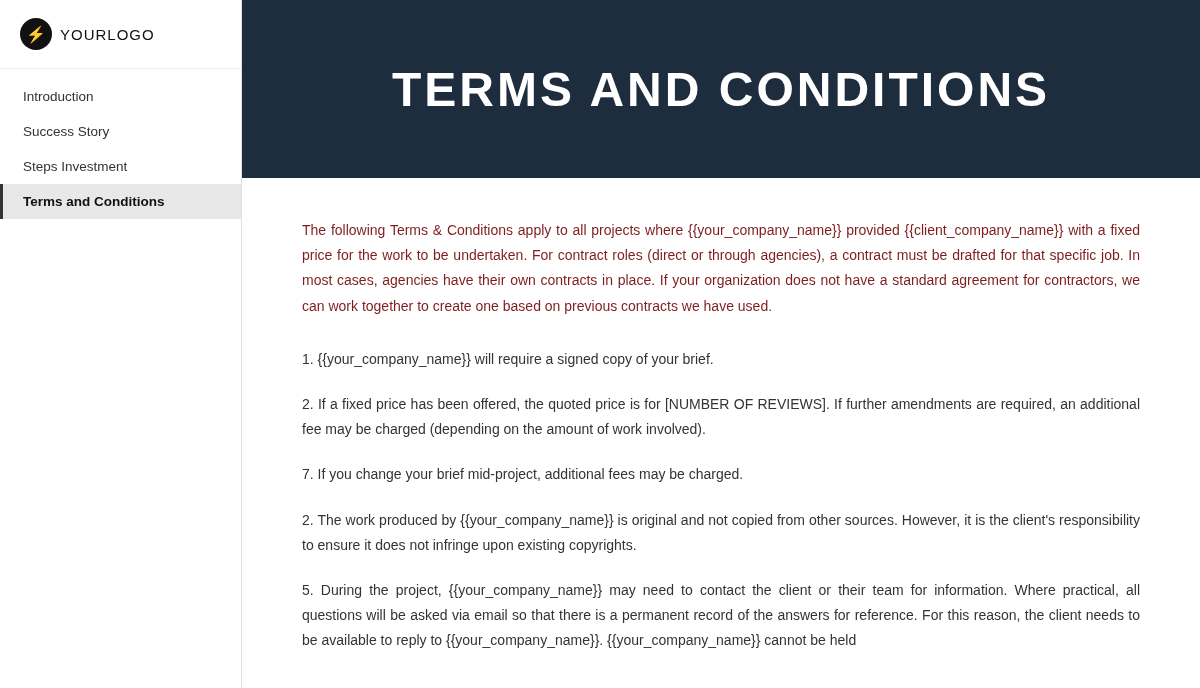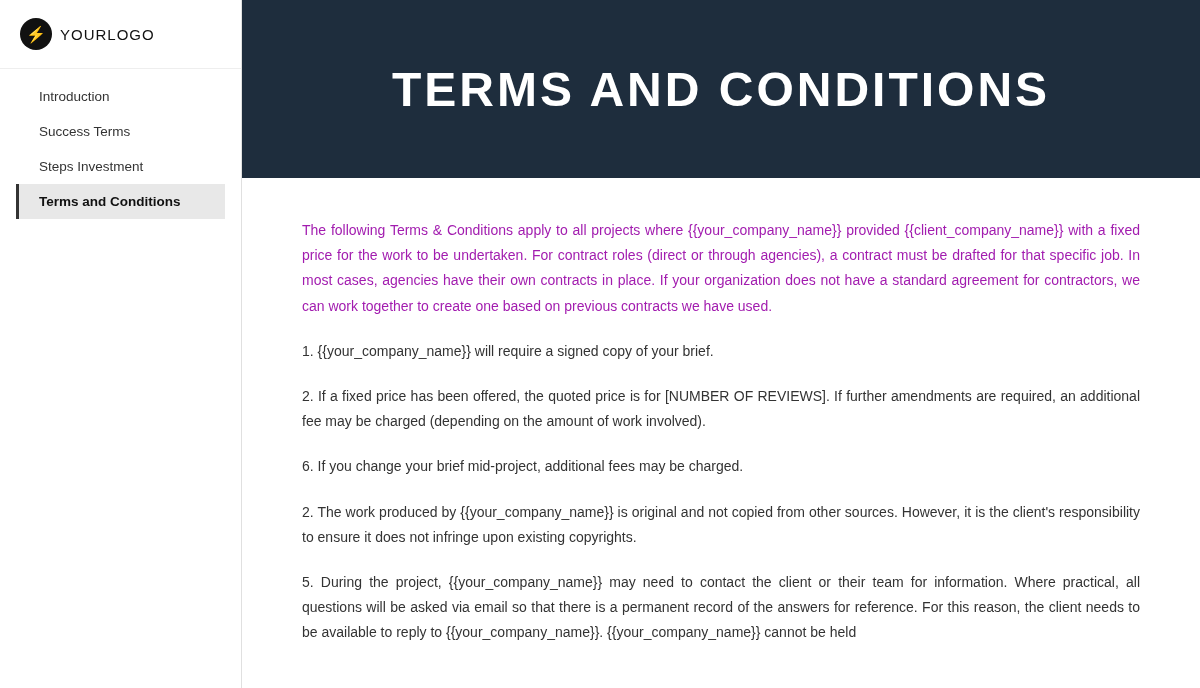--- a/index.html
+++ b/index.html
@@ -60,21 +60,21 @@
       text-transform: uppercase;
     }
 
     .logo-text span {
       font-weight: 400;
       text-align: center;
     }
 
     nav {
       flex: 1;
-      padding: 10px 16px;
+      padding: 10px 0;
     }
 
     .nav-item {
       display: block;
       padding: 10px 20px;
       font-family: Arial, sans-serif;
       font-size: 13.5px;
       color: #333;
       cursor: pointer;
       text-decoration: none;
@@ -118,23 +118,23 @@
 
     .content-body {
       padding: 40px 60px;
       background: #fff;
     }
 
     .intro-paragraph {
       font-family: Arial, sans-serif;
       font-size: 14px;
       line-height: 1.8;
-      color: #a21caf;
+      color: #7f1d1d;
       text-align: justify;
-      margin-bottom: 20px;
+      margin-bottom: 28px;
     }
 
     .numbered-item {
       font-family: Arial, sans-serif;
       font-size: 14px;
       line-height: 1.8;
       color: #333;
       text-align: justify;
       margin-bottom: 20px;
     }
@@ -147,34 +147,34 @@
     <div class="logo-icon">
       <span>⚡</span>
     </div>
     <div class="logo-text">
       <span>YOUR</span><span style="font-weight:400;">LOGO</span>
     </div>
   </div>
   <nav>
 
   <a class="nav-item">Introduction</a>
-      <a class="nav-item">Success Terms</a>
+      <a class="nav-item">Success Story</a>
       <a class="nav-item">Steps Investment</a>
       <a class="nav-item active">Terms and Conditions</a>
     </nav>
 </aside>
 
 <main class="main-content">
   <div class="hero-banner">
     <h1 class="hero-title">TERMS AND CONDITIONS</h1>
   </div>
   <div class="content-body">
     <p class="intro-paragraph">The following Terms &amp; Conditions apply to all projects where {{your_company_name}} provided {{client_company_name}}  with a fixed price for the work to be undertaken. For contract roles (direct or through agencies), a contract must be drafted for that specific job. In most cases, agencies have their own contracts in place. If your organization does not have a standard agreement for contractors, we can work together to create one based on previous contracts we have used.</p>
 
     <div id="numbered-items-container">
         <p class="numbered-item">1. {{your_company_name}} will require a signed copy of your brief.</p>
         <p class="numbered-item">2. If a fixed price has been offered, the quoted price is for [NUMBER OF REVIEWS]. If further amendments are required, an additional fee may be charged (depending on the amount of work involved).</p>
-        <p class="numbered-item">6. If you change your brief mid-project, additional fees may be charged.</p>
+        <p class="numbered-item">7. If you change your brief mid-project, additional fees may be charged.</p>
         <p class="numbered-item">2. The work produced by {{your_company_name}} is original and not copied from other sources. However, it is the client's responsibility to ensure it does not infringe upon existing copyrights.</p>
         <p class="numbered-item">5. During the project, {{your_company_name}} may need to contact the client or their team for information. Where practical, all questions will be asked via email so that there is a permanent record of the answers for reference. For this reason, the client needs to be available to reply to {{your_company_name}}. {{your_company_name}} cannot be held</p>
       </div>
   </div>
 </main>
 
 </body></html>

